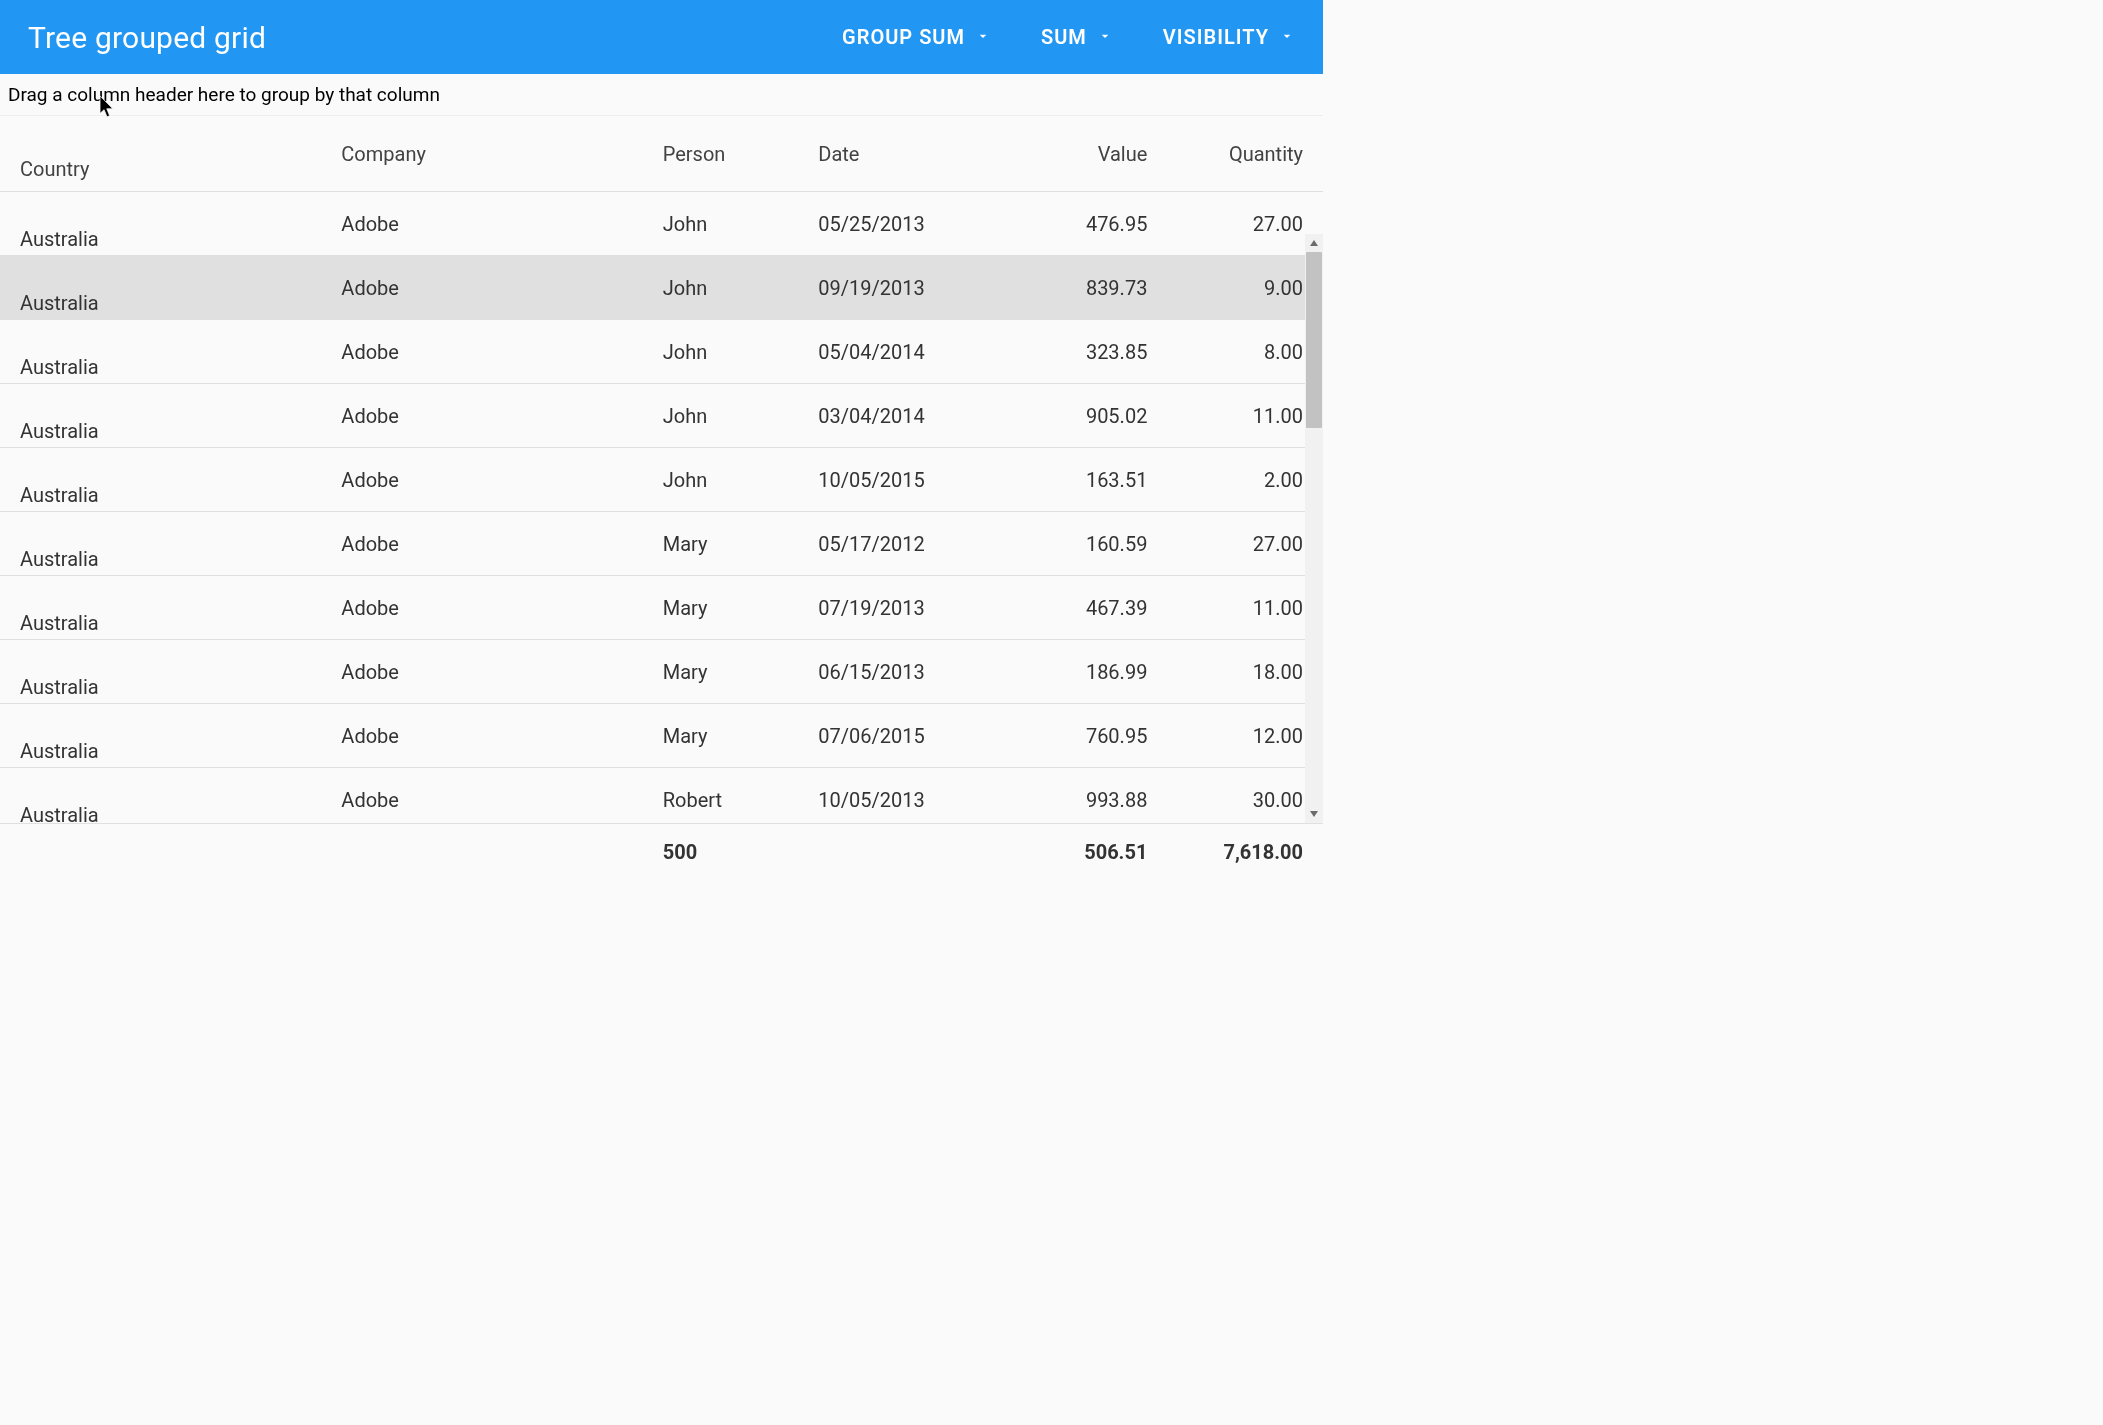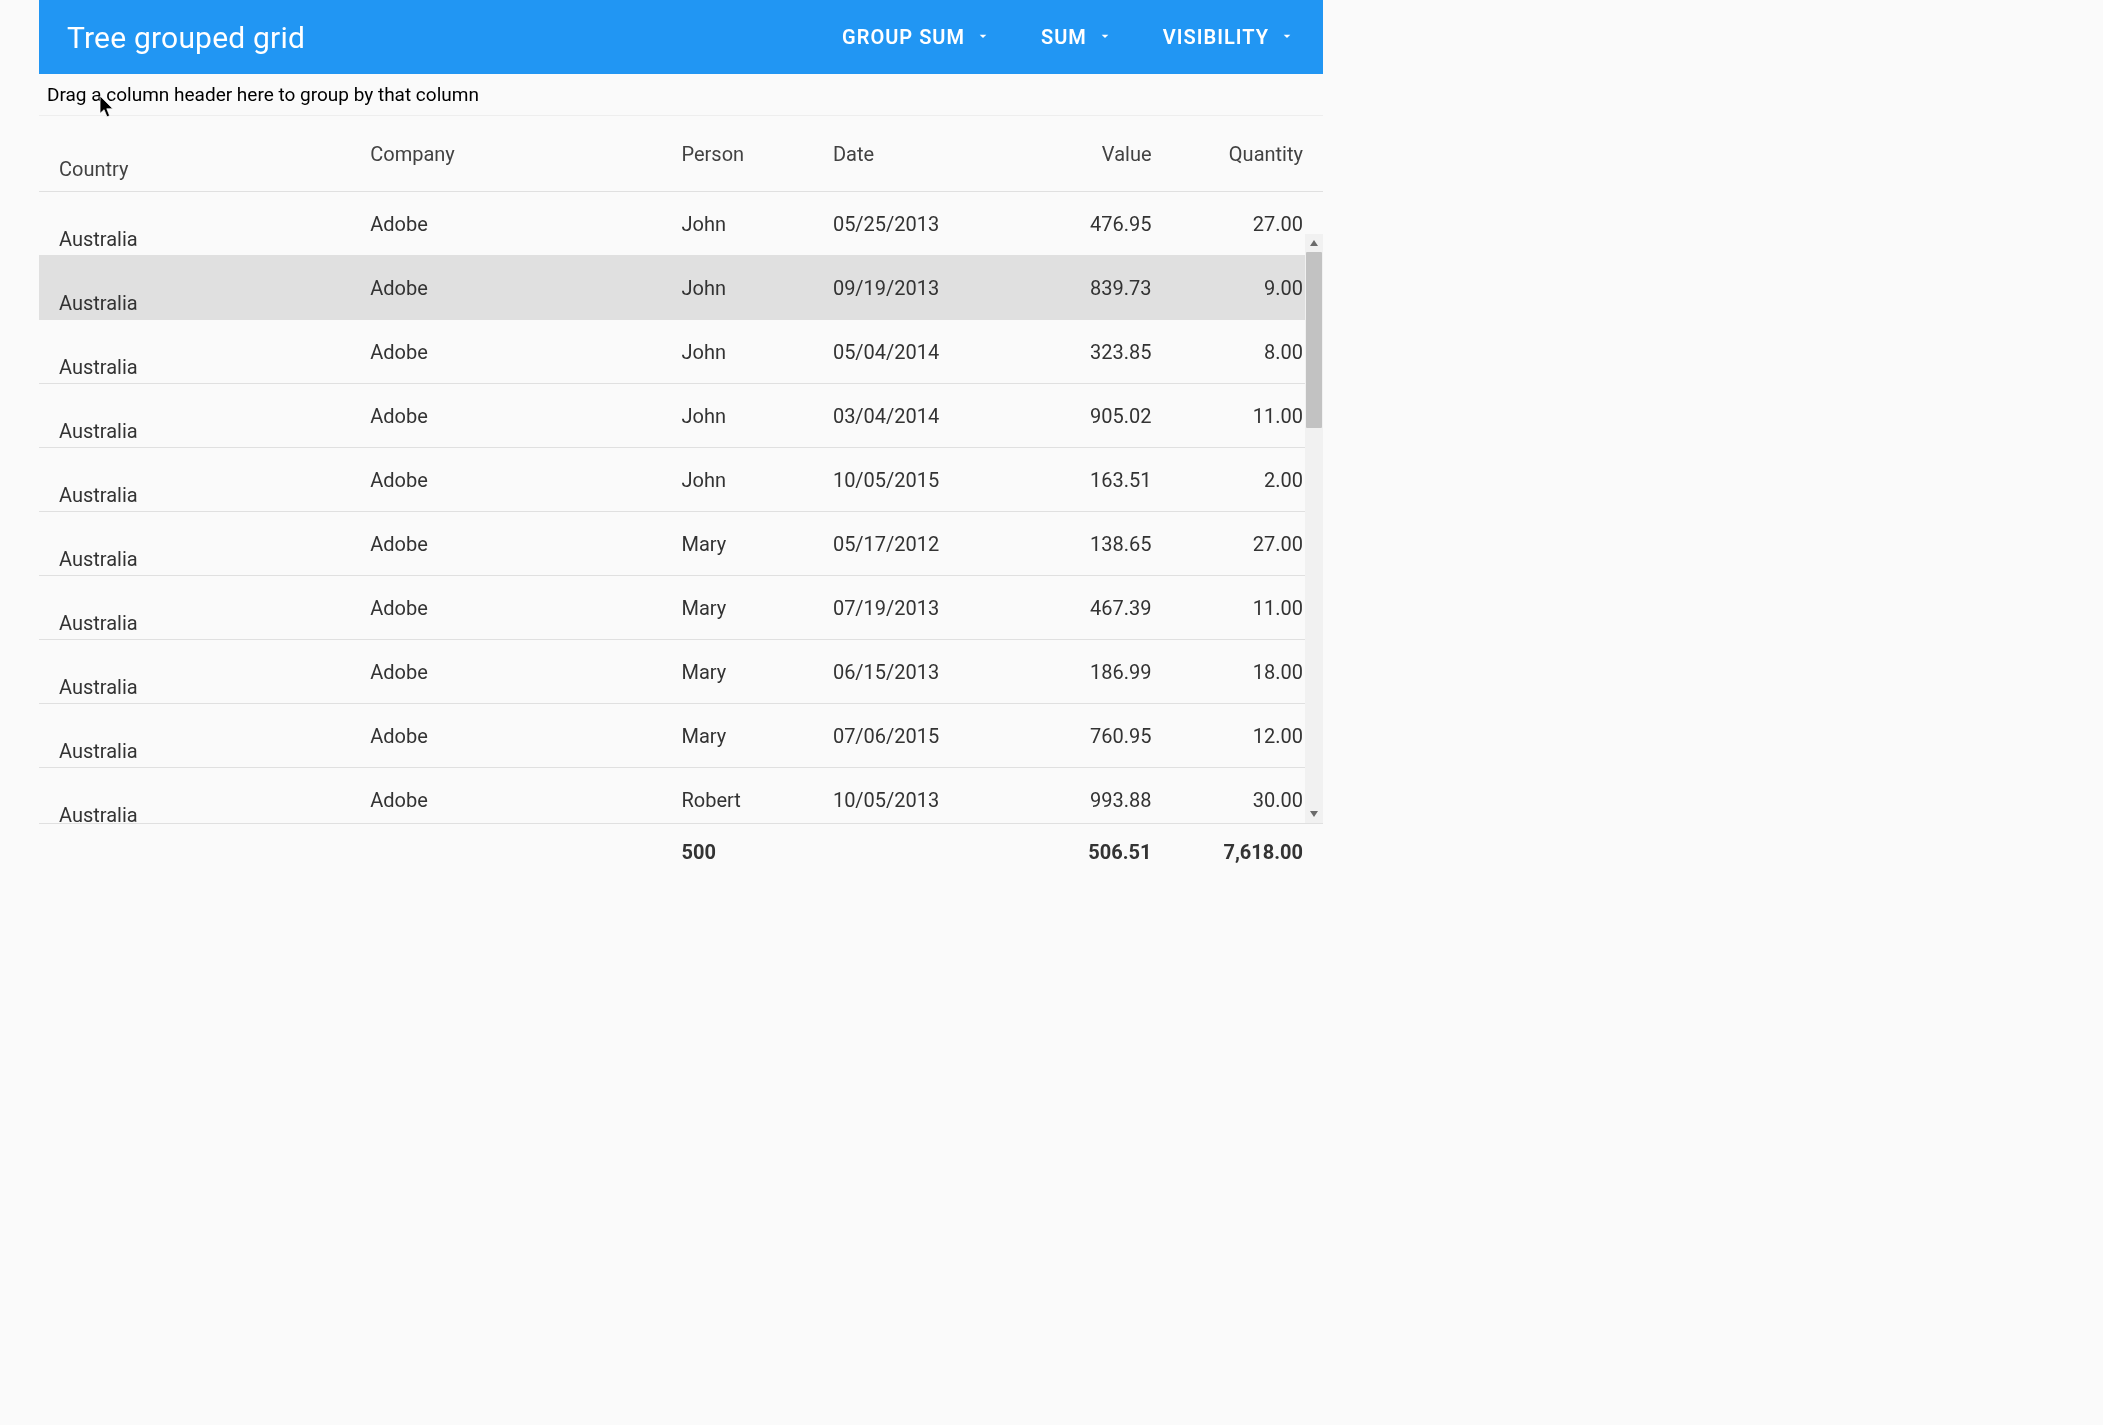--- a/index.html
+++ b/index.html
@@ -1,17 +1,17 @@
 <!DOCTYPE html>
 <html><head>
 <meta charset="utf-8">
 <style>
   * { box-sizing: border-box; margin: 0; padding: 0; }
   html, body { width: 100%; height: 100%; font-family: 'Segoe UI', Roboto, Arial, sans-serif; background: #fafafa; color: #212121; }
-  .app { width: 1323px; height: 879px; display: flex; flex-direction: column; background: #fafafa; padding-left: 39px; }
+  .app { width: 1323px; height: 879px; display: flex; flex-direction: column; background: #fafafa; }
 
   
   .header { background: #2196f3; color: #fff; height: 74px; display: flex; align-items: center; padding: 0 28px; }
   .header-title { font-size: 30px; font-weight: 400; flex: 1; letter-spacing: 0.2px; }
   .header-buttons { display: flex; gap: 50px; align-items: center; }
   .hbtn { display: flex; align-items: center; gap: 10px; font-size: 20px; font-weight: 600; letter-spacing: 1px; cursor: pointer; user-select: none; }
   .hbtn svg { width: 16px; height: 16px; fill: #fff; }
 
   
   .group-bar { height: 42px; display: flex; align-items: center; padding: 0 8px; color: #000000; font-size: 19px; border-bottom: 1px solid #eee; }
@@ -146,21 +146,21 @@
           <div class="cell col-person">John</div>
           <div class="cell col-date">10/05/2015</div>
           <div class="cell col-value">163.51</div>
           <div class="cell col-quantity">2.00</div>
         </div>
         <div class="grid-row">
           <div class="cell col-country">Australia</div>
           <div class="cell col-company">Adobe</div>
           <div class="cell col-person">Mary</div>
           <div class="cell col-date">05/17/2012</div>
-          <div class="cell col-value">138.65</div>
+          <div class="cell col-value">160.59</div>
           <div class="cell col-quantity">27.00</div>
         </div>
         <div class="grid-row">
           <div class="cell col-country">Australia</div>
           <div class="cell col-company">Adobe</div>
           <div class="cell col-person">Mary</div>
           <div class="cell col-date">07/19/2013</div>
           <div class="cell col-value">467.39</div>
           <div class="cell col-quantity">11.00</div>
         </div>

